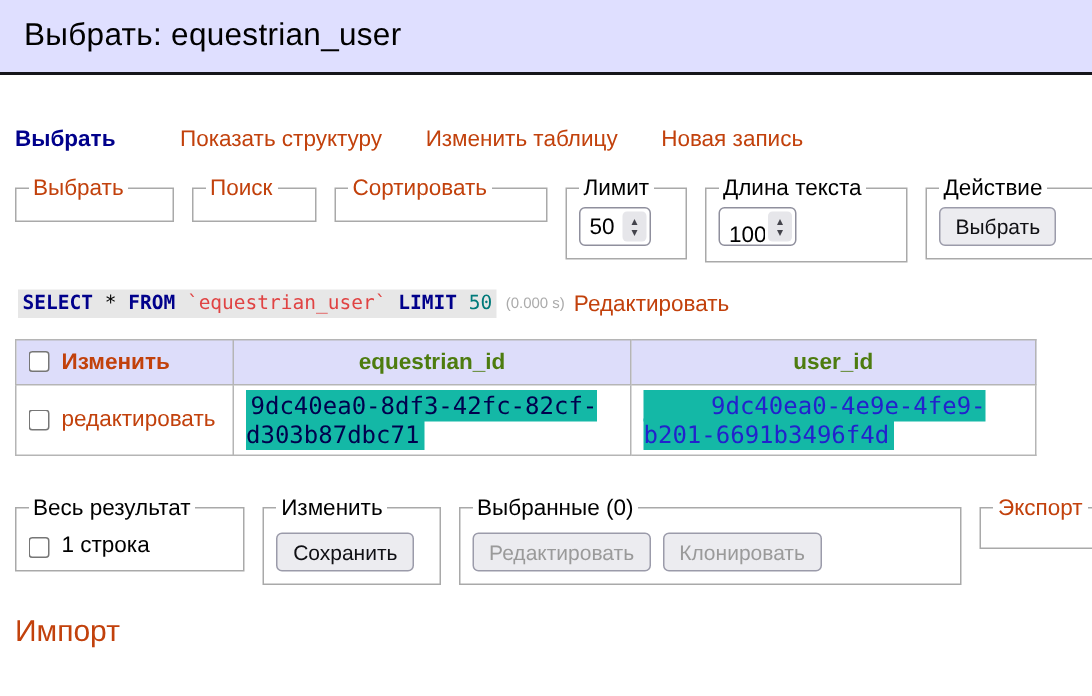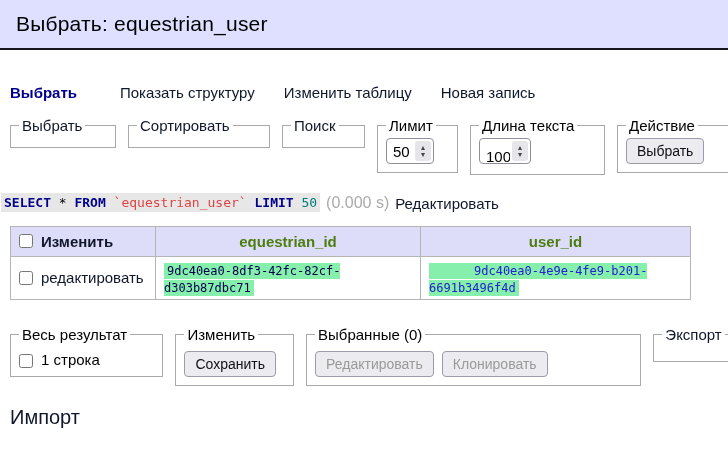--- a/index.html
+++ b/index.html
@@ -8,21 +8,21 @@
   .screen { width:728px; height:464px; overflow:hidden; background:#fff; position:relative; }
 
   
   .hdr { height:50px; background:#dfdfff; border-bottom:2px solid #15151a;
          display:flex; align-items:center; padding-left:16px; }
   .hdr h2 { margin:0; font-size:21px; font-weight:400; color:#000; letter-spacing:0.2px; }
 
   
   .nav { display:flex; align-items:baseline; gap:29px; margin:34px 0 0 10px; font-size:15px; }
   .nav .active { font-weight:bold; color:#00008b; margin-right:14px; }
-  a, .link { color:#0f172a; text-decoration:none; cursor:pointer; }
+  a, .link { color:#c2410c; text-decoration:none; cursor:pointer; }
 
   
   .fsrow { display:flex; align-items:flex-start; margin:16px 0 0 10px; gap:12px; width:760px; }
   fieldset { border:1px solid #a9a9a9; margin:0; padding:4px 8px 8px; min-height:30px; }
   fieldset legend { font-size:15px; padding:0 3px; white-space:nowrap; }
   .fs-empty { height:31px; }
   .fs-select { width:106px; } .fs-search { width:83px; } .fs-sort { width:142px; }
   .fs-limit  { width:81px; }  .fs-len { width:135px; }  .fs-action { width:120px; }
 
   
@@ -34,37 +34,37 @@
           display:flex; flex-direction:column; align-items:center; justify-content:center;
           font-size:8px; line-height:7px; color:#44444c; }
 
   
   .btn { font-family:"Liberation Sans", sans-serif; font-size:14px; color:#101014;
          background:#ececf0; border:1px solid #9b9baa; border-radius:4px;
          padding:4px 10px; cursor:pointer; }
   .btn[disabled] { color:#9a9a9a; }
 
   
-  .sqlline { margin:18px 0 0 1px; font-size:15px; display:flex; align-items:flex-end; gap:6px; }
+  .sqlline { margin:18px 0 0 12px; font-size:15px; display:flex; align-items:center; gap:6px; }
   .sqlcode { font-family:"DejaVu Sans Mono", monospace; font-size:13px; background:#e7e7e7; padding:2px 3px; }
   .kw { color:#00008b; font-weight:bold; }
   .tbl-name { color:#e04343; }
   .num { color:#007a7a; }
-  .time { color:#ababab; font-size:16px; }
+  .time { color:#ababab; font-size:10px; }
 
   
   table { border-collapse:collapse; margin:14px 0 0 10px; }
   th, td { border:1px solid #b5b5b5; padding:4px 8px; font-size:15px; height:30px; }
   th { background:#ddddfa; font-weight:bold; }
   th a { color:#4d7c0f; }
   td.valcell, th.valcell { text-align:center; }
   .col-mod { width:145px; } .col-eq { width:265px; } .col-us { width:270px; }
   .cellflex { display:flex; align-items:center; gap:8px; }
   input[type=checkbox] { width:14px; height:14px; margin:0; accent-color:#666; }
-  .chip { font-family:"DejaVu Sans Mono", monospace; font-size:12px; background:#86efac; padding:1px 3px; }
+  .chip { font-family:"DejaVu Sans Mono", monospace; font-size:16px; background:#14b8a6; padding:1px 3px; }
   .chip.plain { color:#00004d; }
   .chip.fk { color:#2222cc;padding-left:45px; }
 
   
   .fsrow2 { margin-top:26px; }
   .fs-whole { width:158px; } .fs-modify { width:122px; } .fs-selected { width:346px; }
   .fs-export { width:120px; } .fs-export .fs-body { height:6px; }
   .fs-body { padding-top:4px; display:flex; align-items:flex-end; gap:8px; font-size:15px; }
 
   .import { margin:20px 0 0 10px; font-size:20px; }
@@ -82,25 +82,25 @@
     <span class="active">Выбрать</span>
     <a class="link">Показать структуру</a>
     <a class="link">Изменить таблицу</a>
     <a class="link">Новая запись</a>
   </div>
 
   <div class="fsrow">
     <fieldset class="fs-empty fs-select">
       <legend><a class="link">Выбрать</a></legend>
     </fieldset>
+    <fieldset class="fs-empty fs-search">
+      <legend><a class="link">Поиск</a></legend>
+    </fieldset>
     <fieldset class="fs-empty fs-sort">
       <legend><a class="link">Сортировать</a></legend>
-    </fieldset>
-    <fieldset class="fs-empty fs-search">
-      <legend><a class="link">Поиск</a></legend>
     </fieldset>
     <fieldset class="fs-limit">
       <legend>Лимит</legend>
       <span class="numwrap">
         <span class="numval">50</span>
         <span class="spin">
           <span>▴</span>
           <span>▾</span>
         </span>
       </span>

